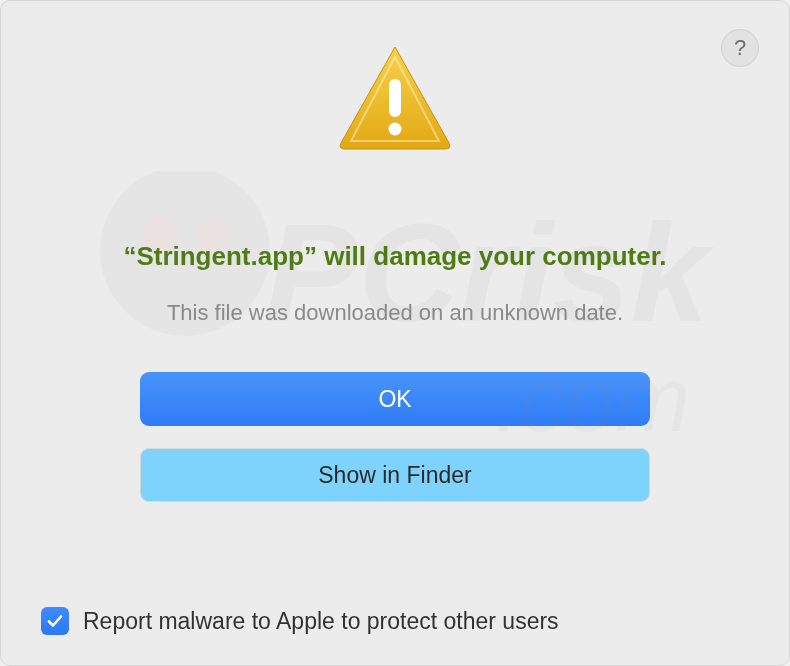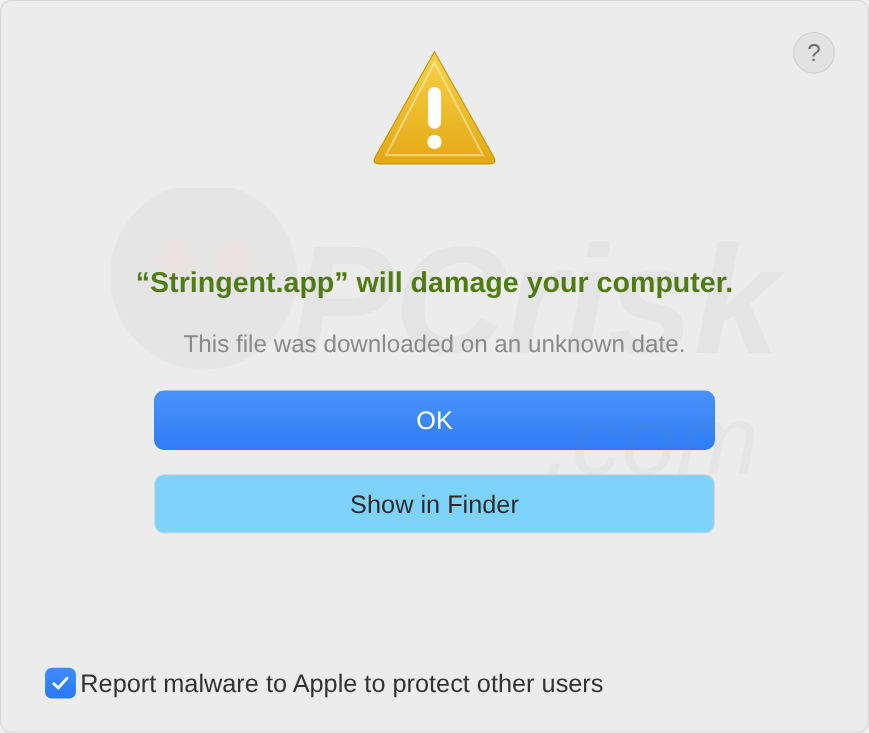--- a/index.html
+++ b/index.html
@@ -56,21 +56,21 @@
       text-align: center;
     }
     .subtext {
       margin-top: 28px;
       font-size: 22px;
       font-weight: 400;
       color: #8a8a8a;
       text-align: center;
     }
     .button-group {
-      margin-top: 29px;
+      margin-top: 46px;
       width: 510px;
       display: flex;
       flex-direction: column;
       gap: 22px;
     }
     .btn {
       width: 100%;
       height: 54px;
       border-radius: 9px;
       font-size: 23px;
@@ -89,21 +89,21 @@
       background: #7dd3fc;
       color: #2a2a2a;
       border: 1px solid #d7d7d7;
     }
     .checkbox-row {
       position: absolute;
       bottom: 30px;
       left: 40px;
       display: flex;
       align-items: center;
-      gap: 4px;
+      gap: 14px;
     }
     .checkbox {
       width: 28px;
       height: 28px;
       border-radius: 6px;
       background: linear-gradient(180deg, #3f8cfd 0%, #2a78f5 100%);
       display: flex;
       align-items: center;
       justify-content: center;
       cursor: pointer;

